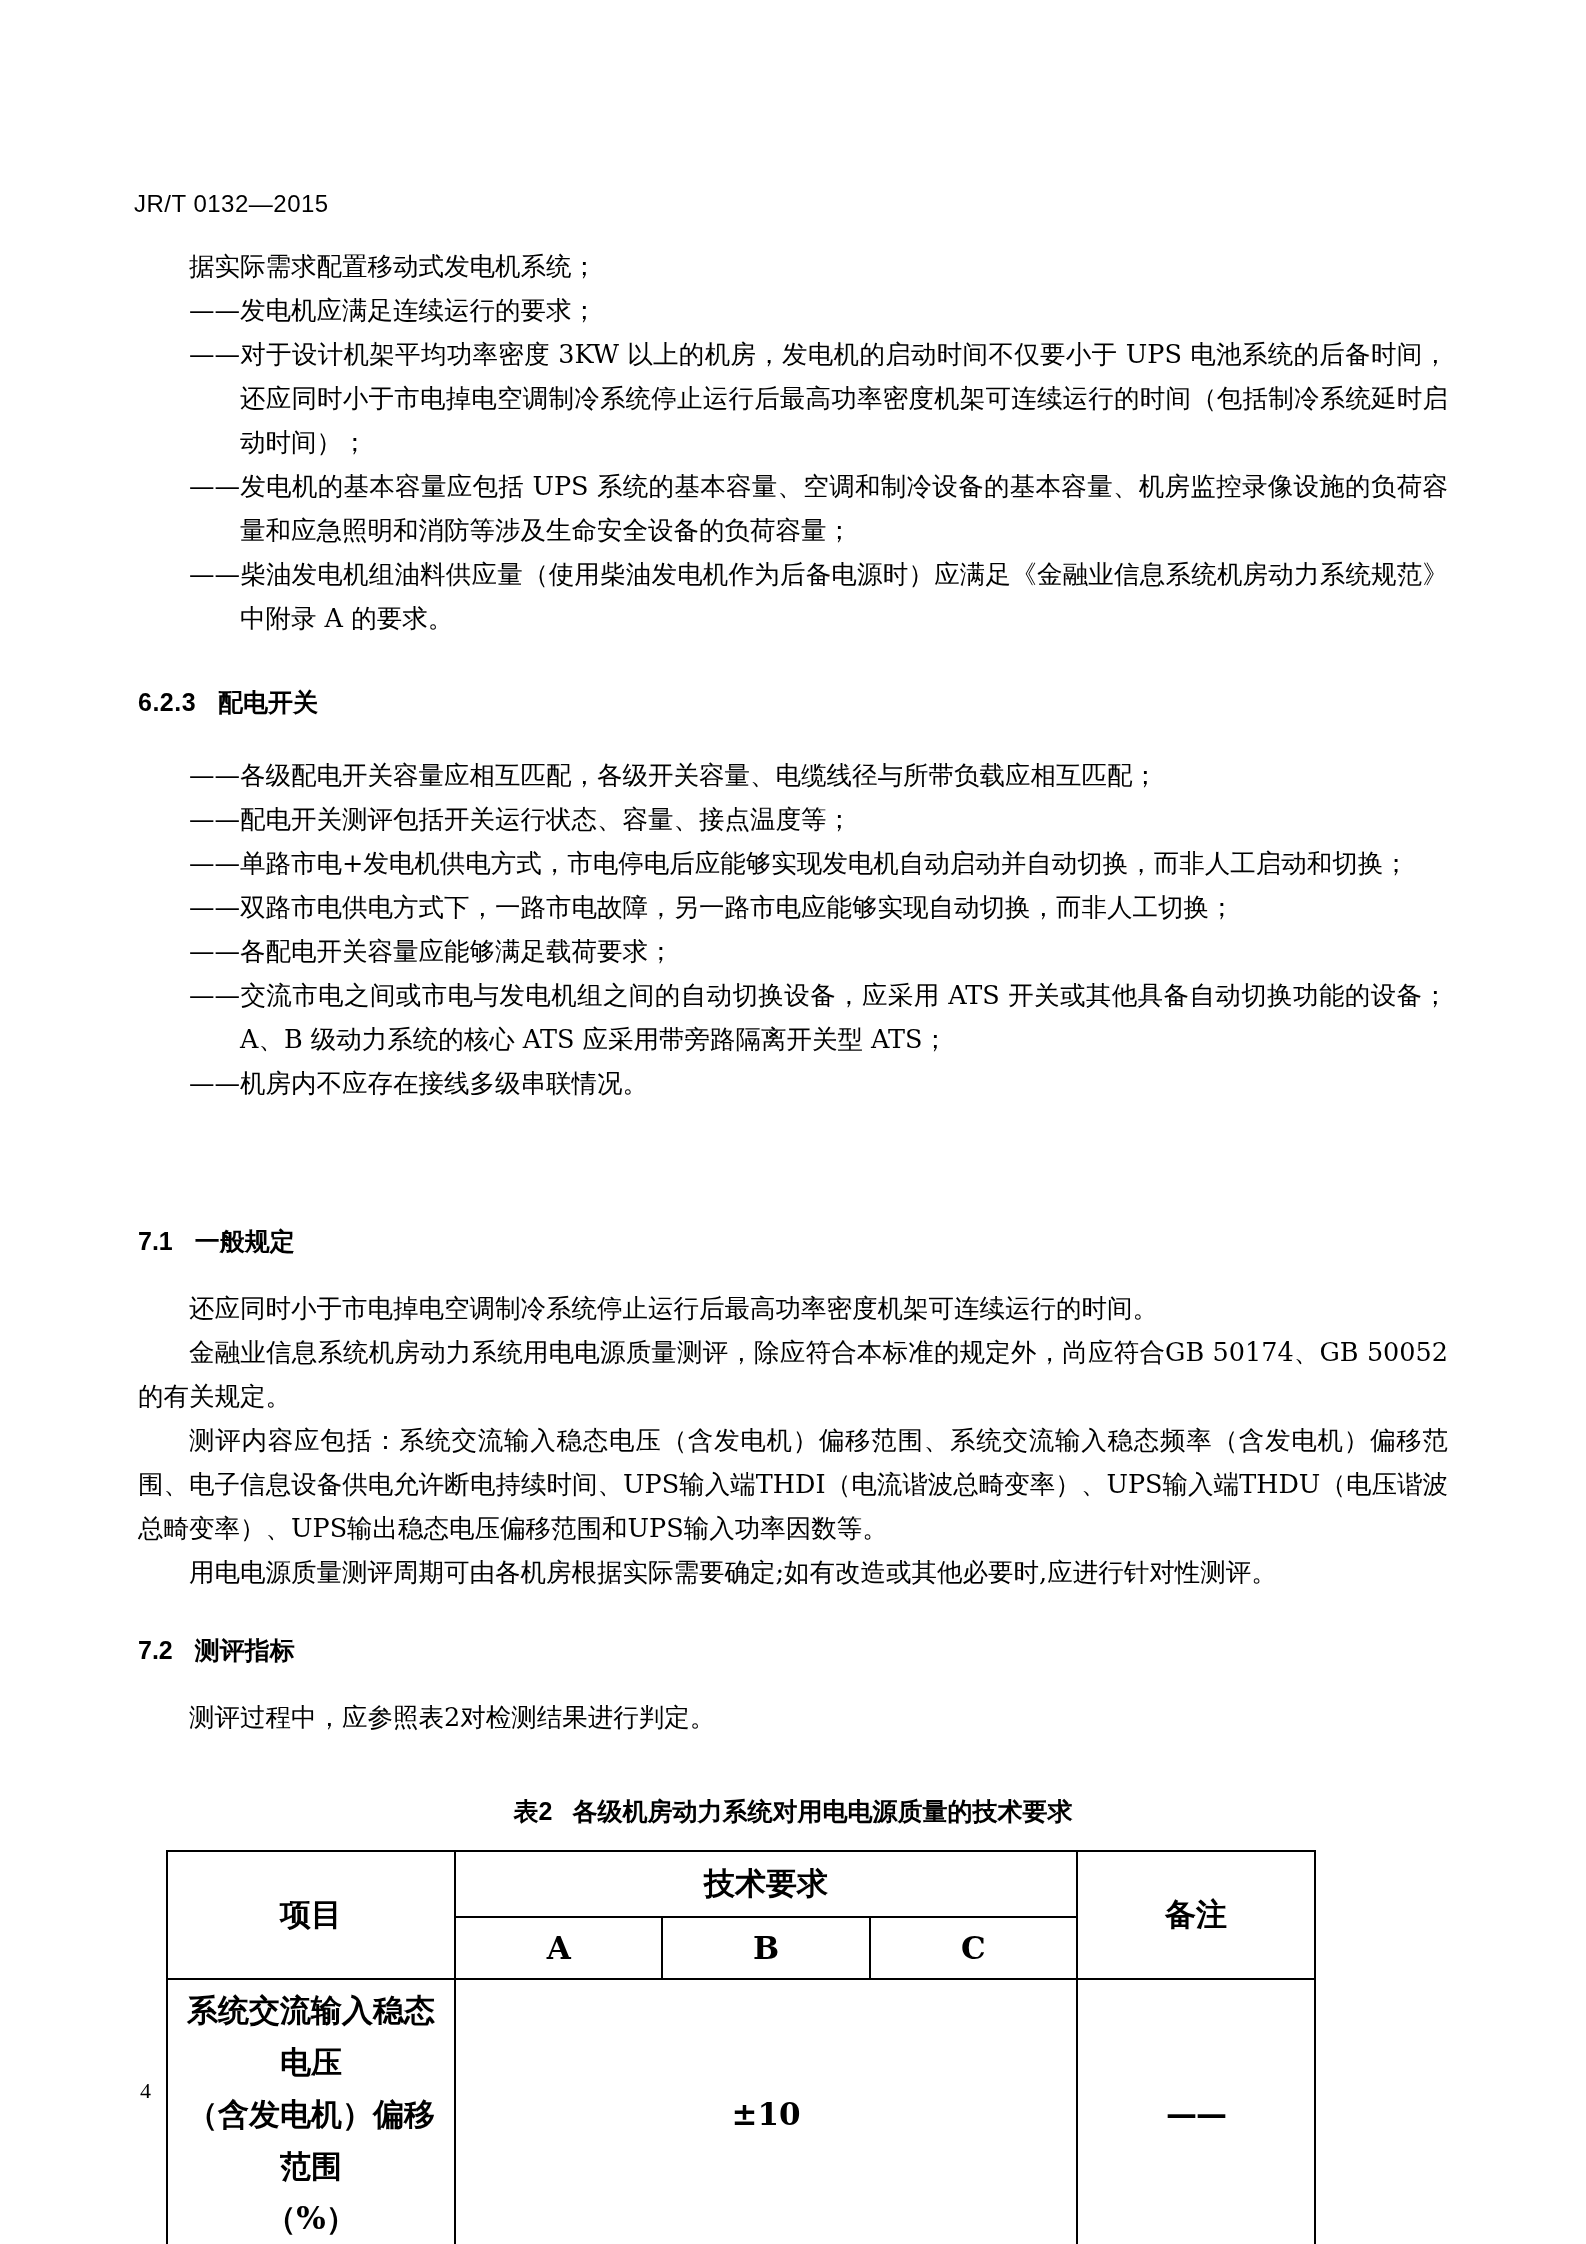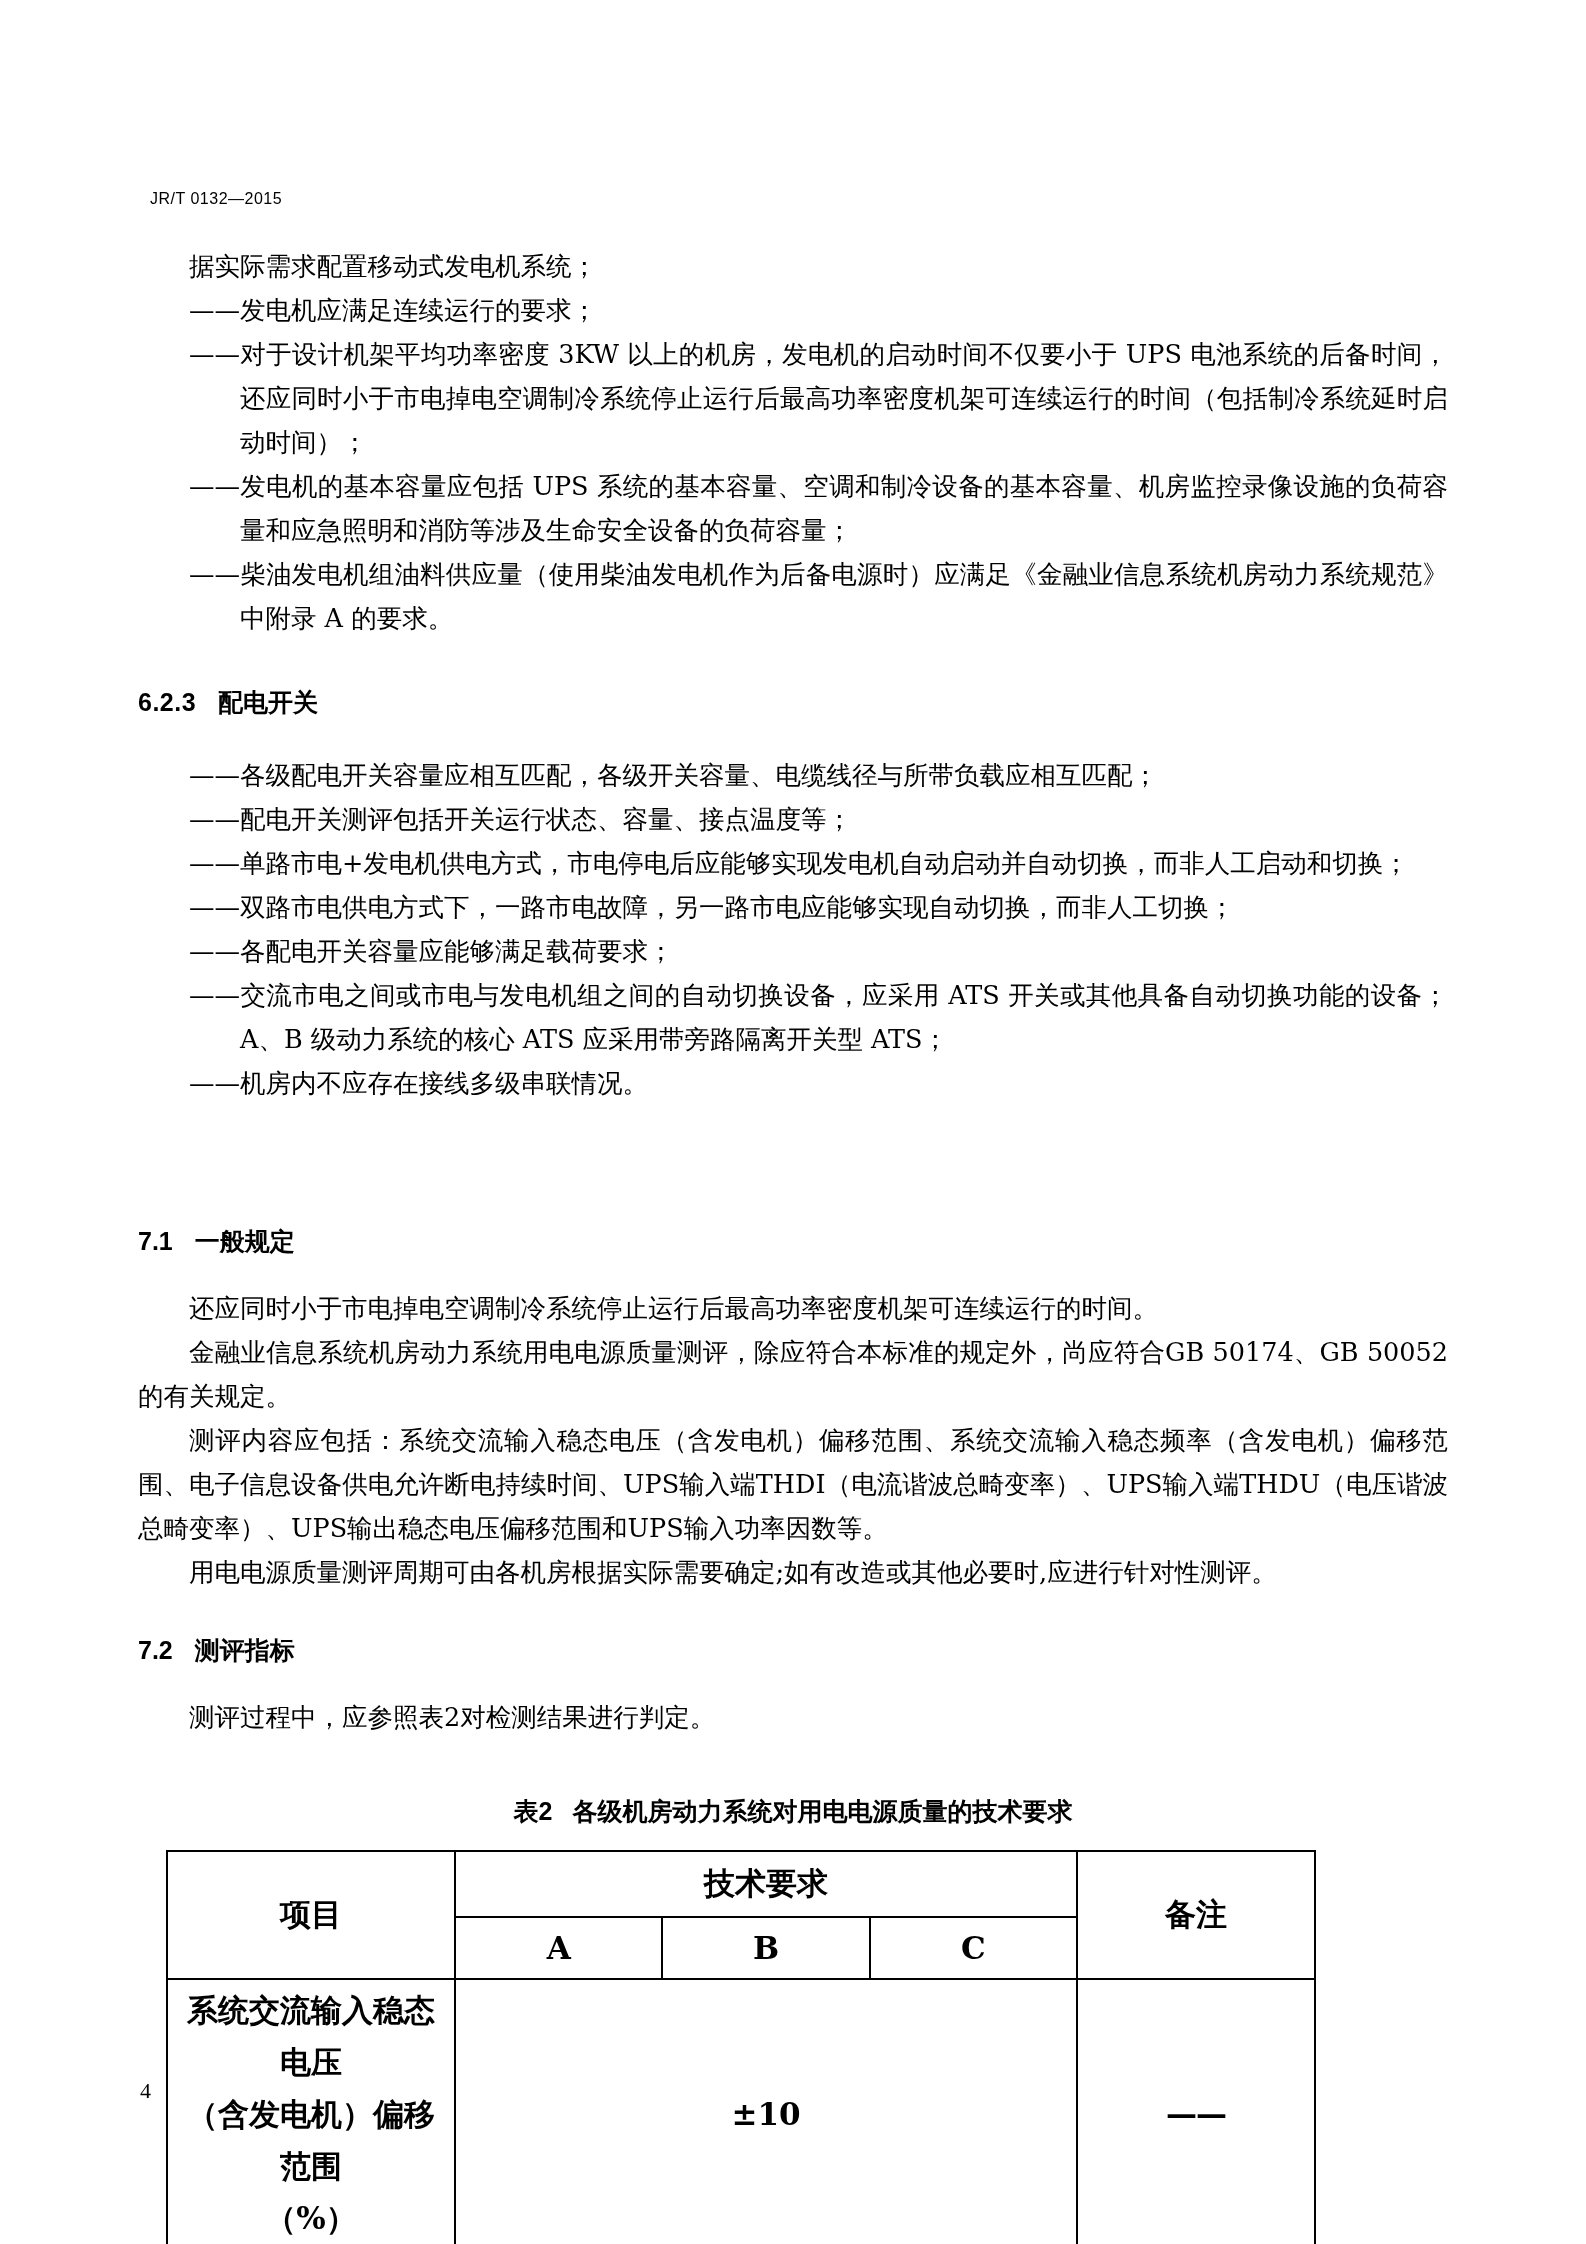--- a/index.html
+++ b/index.html
@@ -18,23 +18,23 @@
     background: #ffffff;
     box-sizing: border-box;
     padding: 0;
     overflow: hidden;
   }
 
   
   .running-header {
     position: absolute;
     top: 190px;
-    left: 150px;
-    font-family: "Liberation Sans", sans-serif;
-    font-size: 16px;
+    left: 134px;
+    font-family: "Liberation Sans", sans-serif;
+    font-size: 24px;
     letter-spacing: 0.5px;
     color: #000;
     white-space: nowrap;
   }
 
   
   .content {
     position: absolute;
     top: 244px;
     left: 138px;

